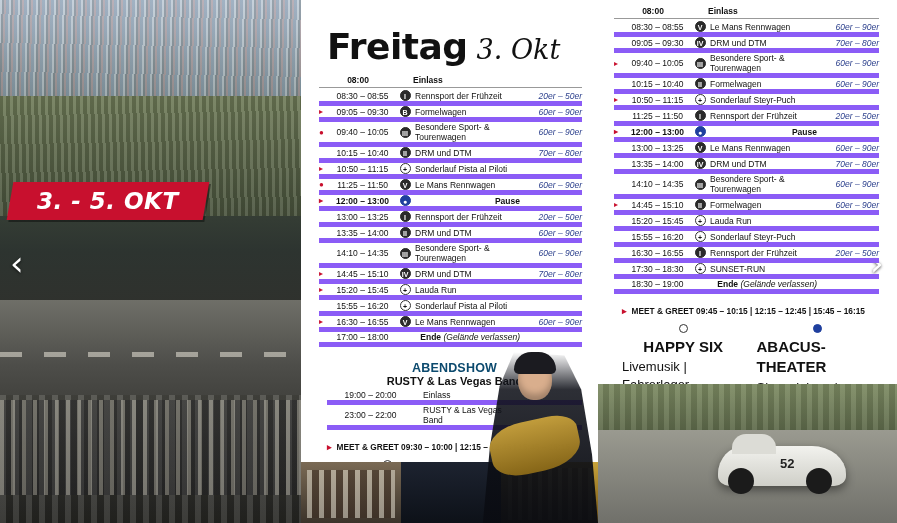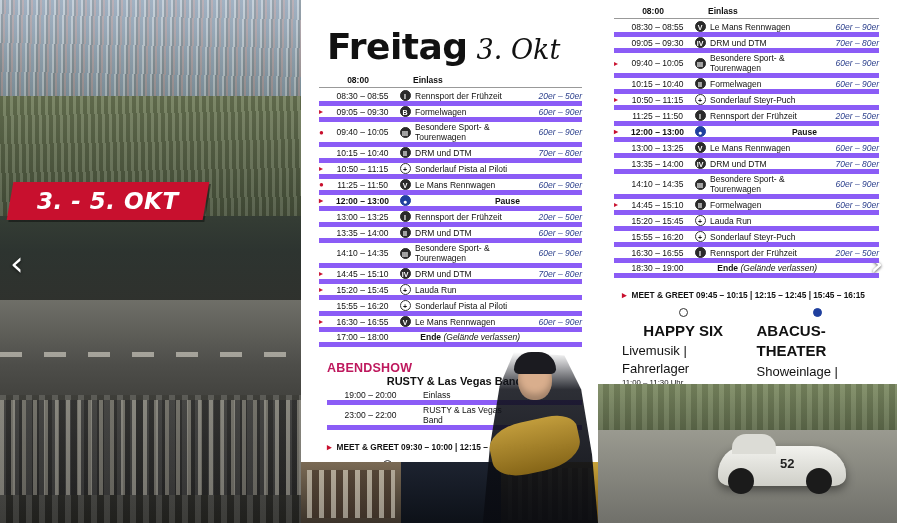--- a/index.html
+++ b/index.html
@@ -195,21 +195,21 @@
     border-radius:50%; background:#fff; border:1px solid #333;
     font-size:7px; text-align:center; color:#111; font-weight:700;
   }
   .badge.dark { background:#2a2a2a; color:#fff; border-color:#2a2a2a; }
   .badge.blue { background:#1f3f9e; color:#fff; border-color:#1f3f9e; }
   .badge.plus { background:#fff; color:#111; }
 
   
   .abendshow { padding: 14px 18px 0 24px; }
   .abendshow h3 {
-    font-size:12.5px; font-weight:800; color:#be185d; letter-spacing:.2px;
+    text-align:center; font-size:12.5px; font-weight:800; color:#0c4a6e; letter-spacing:.2px;
   }
   .abendshow h4 {
     text-align:center; font-size:11px; font-weight:800; color:#111; margin-bottom:3px;
   }
 
   
   .mg {
     display:flex; align-items:center; gap:5px;
     padding: 12px 18px 0 24px; font-size:8.3px; font-weight:700; color:#111;
   }
@@ -523,20 +523,27 @@
             <span class="nm">Sonderlauf Steyr-Puch</span>
             <span class="pr"></span>
           </div>
           <div class="row">
             <span class="arw"></span>
             <span class="time">16:30 – 16:55</span>
             <span class="ico"><span class="badge dark">I</span></span>
             <span class="nm">Rennsport der Frühzeit</span>
             <span class="pr">20er – 50er</span>
           </div>
+          <div class="row">
+            <span class="arw"></span>
+            <span class="time">17:30 – 18:30</span>
+            <span class="ico"><span class="badge plus">+</span></span>
+            <span class="nm">SUNSET-RUN</span>
+            <span class="pr"></span>
+          </div>
           <div class="row end">
             <span class="arw"></span>
             <span class="time">18:30 – 19:00</span>
             <span class="ico"></span>
             <span class="nm"><strong>Ende</strong> <em>(Gelände verlassen)</em></span>
             <span class="pr"></span>
           </div>
         </div>
     </div>
 

